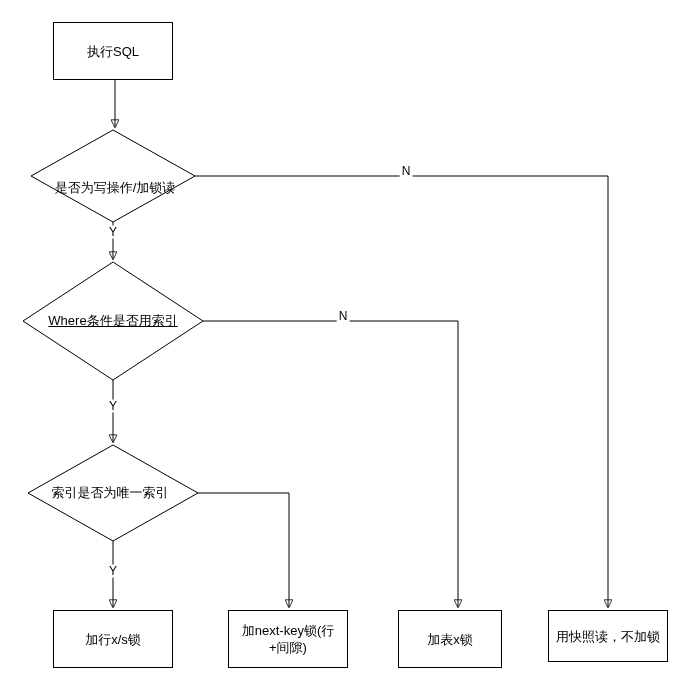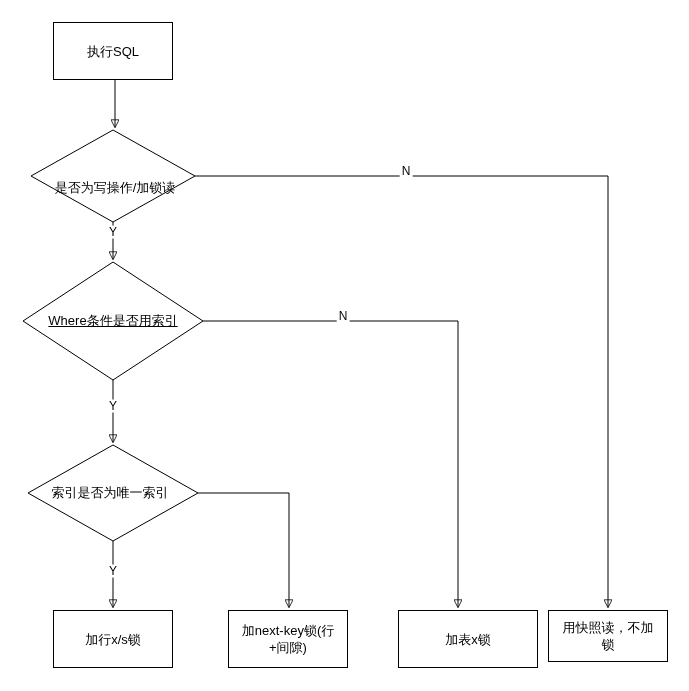--- a/index.html
+++ b/index.html
@@ -21,21 +21,21 @@
     align-items: center;
     justify-content: center;
     text-align: center;
     font-size: 13px;
     line-height: 17px;
   }
   .rect-node {
     border: 1px solid #000000;
     background: #ffffff;
     box-sizing: border-box;
-    padding: 10px;
+    padding: 4px;
   }
   .diamond-label {
     position: absolute;
     transform: translate(-50%, -50%);
     text-align: center;
     font-size: 13px;
     white-space: nowrap;
   }
   .edge-label {
     position: absolute;
@@ -90,20 +90,20 @@
   <div class="edge-label" style="left:113px; top:406px;">Y</div>
   <div class="edge-label" style="left:343px; top:316px;">N</div>
   <div class="edge-label" style="left:113px; top:571px;">Y</div>
 
   <div class="node rect-node" style="left:228px; top:610px; width:120px; height:58px;">
     <span style="white-space:normal;">加next-key锁(行+间隙)</span>
   </div>
   <div class="node rect-node" style="left:53px; top:610px; width:120px; height:58px;">
     <span>加行x/s锁</span>
   </div>
-  <div class="node rect-node" style="left:398px; top:610px; width:140px; height:58px;">
+  <div class="node rect-node" style="left:398px; top:610px; width:104px; height:58px;">
     <span>加表x锁</span>
   </div>
   <div class="node rect-node" style="left:548px; top:610px; width:120px; height:52px;">
     <span>用快照读，不加锁</span>
   </div>
 
 </div>
 
 </body></html>

